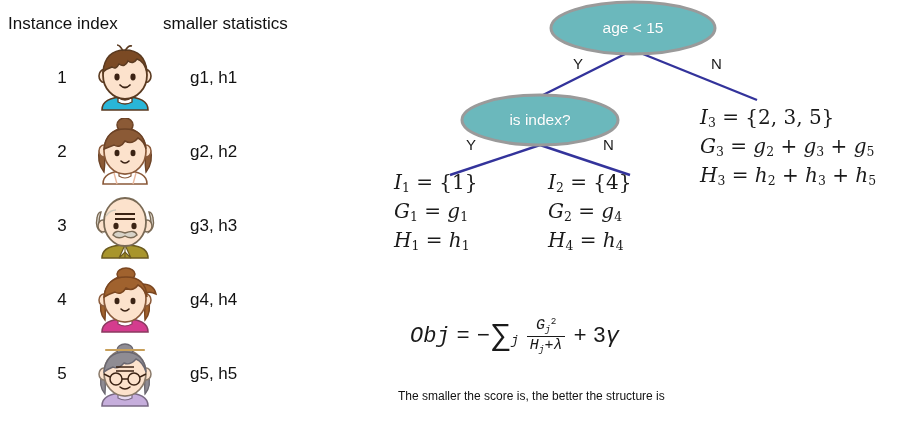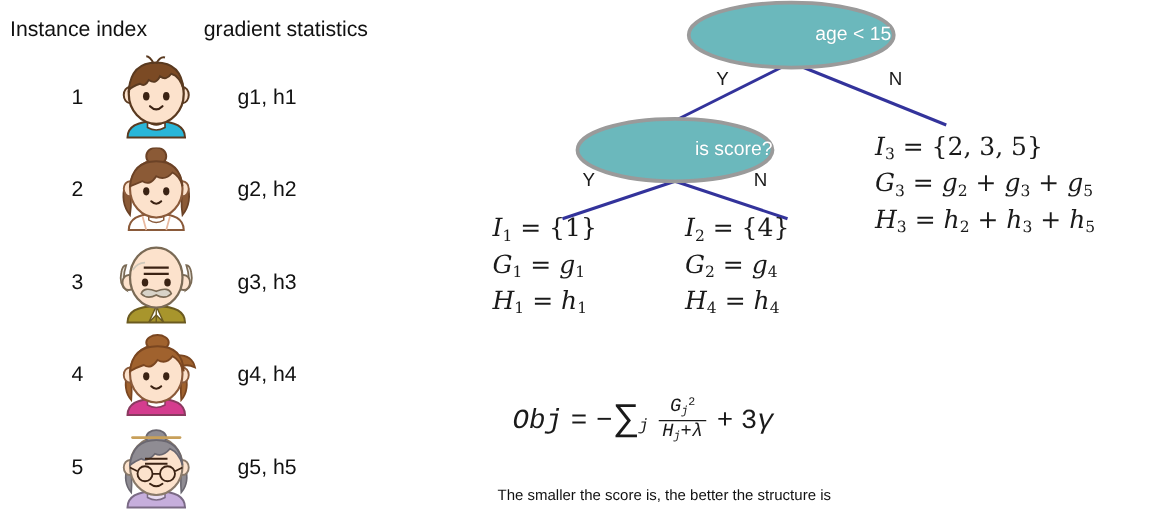--- a/index.html
+++ b/index.html
@@ -26,21 +26,21 @@
 
   
   .avatar{position:absolute;left:92px;top:2px;width:66px;height:68px;}
   .av-svg{display:block;width:66px;height:68px;}
 
   
   .tree{position:absolute;left:390px;top:0;width:530px;height:421px;}
   .tree-svg{position:absolute;left:0;top:0;}
   .node-label{
     position:absolute;color:#ffffff;font-size:15.5px;
-    white-space:nowrap;text-align:right;
+    white-space:nowrap;text-align:center;
     text-shadow:0 0 1px rgba(0,0,0,.12);
   }
   .edge-label{position:absolute;font-size:15px;color:#1a1a1a;white-space:nowrap;}
 
   
   .math{position:absolute;font-family:"DejaVu Serif", serif;color:#1a1a1a;white-space:nowrap;}
   .mi{font-style:italic;}
   .mup{font-style:normal;}
   sub.sb{font-size:.62em;font-style:italic;vertical-align:-0.28em;line-height:0;}
   sub.sbn{font-size:.62em;font-style:normal;vertical-align:-0.28em;line-height:0;}
@@ -61,21 +61,21 @@
   .caption{position:absolute;left:8px;top:389px;font-size:12px;
            font-family:"Liberation Sans", sans-serif;color:#111;white-space:nowrap;}
 </style>
 </head>
 <body>
 
 <div class="stage">
 
   <div class="left-panel">
     <div class="hdr hdr-index">Instance index</div>
-    <div class="hdr hdr-grad">gradient statistics</div>
+    <div class="hdr hdr-grad">smaller statistics</div>
 
     <div class="row" style="top:42px;">
       <div class="row-idx">1</div>
       <div class="avatar">
         <svg class="av-svg" viewBox="0 0 66 68" xmlns="http://www.w3.org/2000/svg">
           <path d="M10 66 q0-13 23-13 t23 13z" fill="#29B6D8" stroke="#5a3a20" stroke-width="1.6"></path>
           <path d="M26 53 q7 6 14 0 l0 5 q-7 4 -14 0z" fill="#fff" stroke="#5a3a20" stroke-width="1.3"></path>
           <ellipse cx="12" cy="32" rx="5" ry="6.5" fill="#FCE2CC" stroke="#5a3a20" stroke-width="1.6"></ellipse>
           <ellipse cx="54" cy="32" rx="5" ry="6.5" fill="#FCE2CC" stroke="#5a3a20" stroke-width="1.6"></ellipse>
           <ellipse cx="33" cy="31" rx="22" ry="24" fill="#FCE2CC" stroke="#5a3a20" stroke-width="1.8"></ellipse>
@@ -192,21 +192,21 @@
       <line x1="150" y1="145" x2="60" y2="175" stroke="#33339B" stroke-width="2.4"></line>
 
       <line x1="150" y1="145" x2="240" y2="175" stroke="#33339B" stroke-width="2.4"></line>
 
       <ellipse cx="243" cy="28" rx="82" ry="26" fill="#6BB8BC" stroke="#9A9A9A" stroke-width="3"></ellipse>
 
       <ellipse cx="150" cy="120" rx="78" ry="25" fill="#6BB8BC" stroke="#9A9A9A" stroke-width="3"></ellipse>
     </svg>
 
     <div class="node-label" style="left:163px;top:19px;width:160px;">age &lt; 15</div>
-    <div class="node-label" style="left:72px;top:111px;width:156px;">is score?</div>
+    <div class="node-label" style="left:72px;top:111px;width:156px;">is index?</div>
 
     <div class="edge-label" style="left:183px;top:55px;">Y</div>
     <div class="edge-label" style="left:321px;top:55px;">N</div>
     <div class="edge-label" style="left:76px;top:136px;">Y</div>
     <div class="edge-label" style="left:213px;top:136px;">N</div>
 
     <div class="math blk" style="left:4px;top:168px;">
       <div>
         <span class="mi">I</span><sub class="sbn">1</sub>
         <span class="mup"> = </span>

